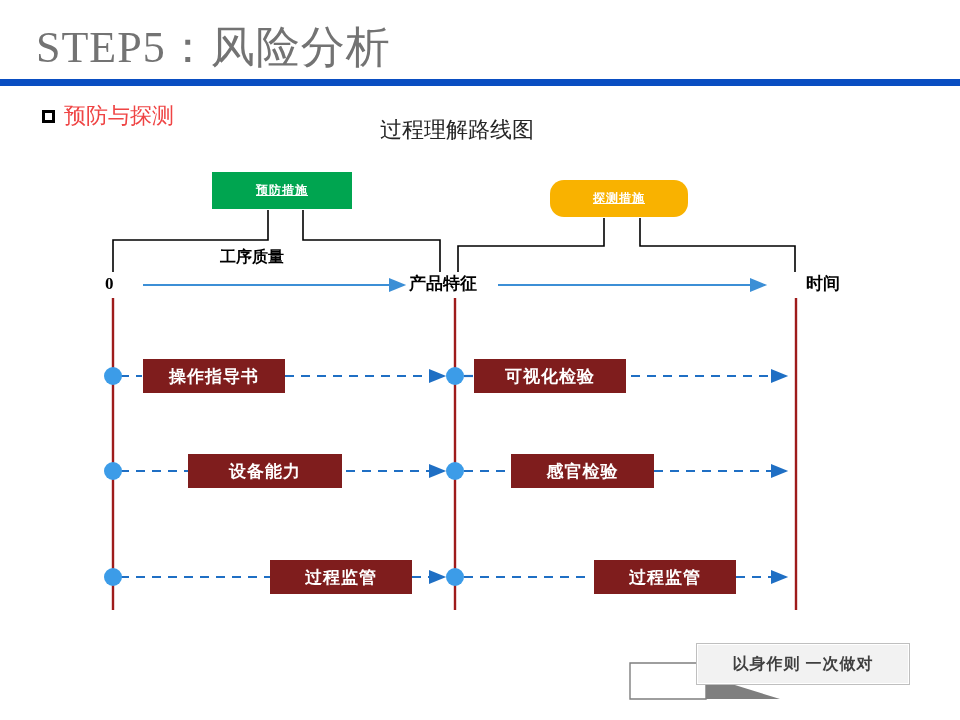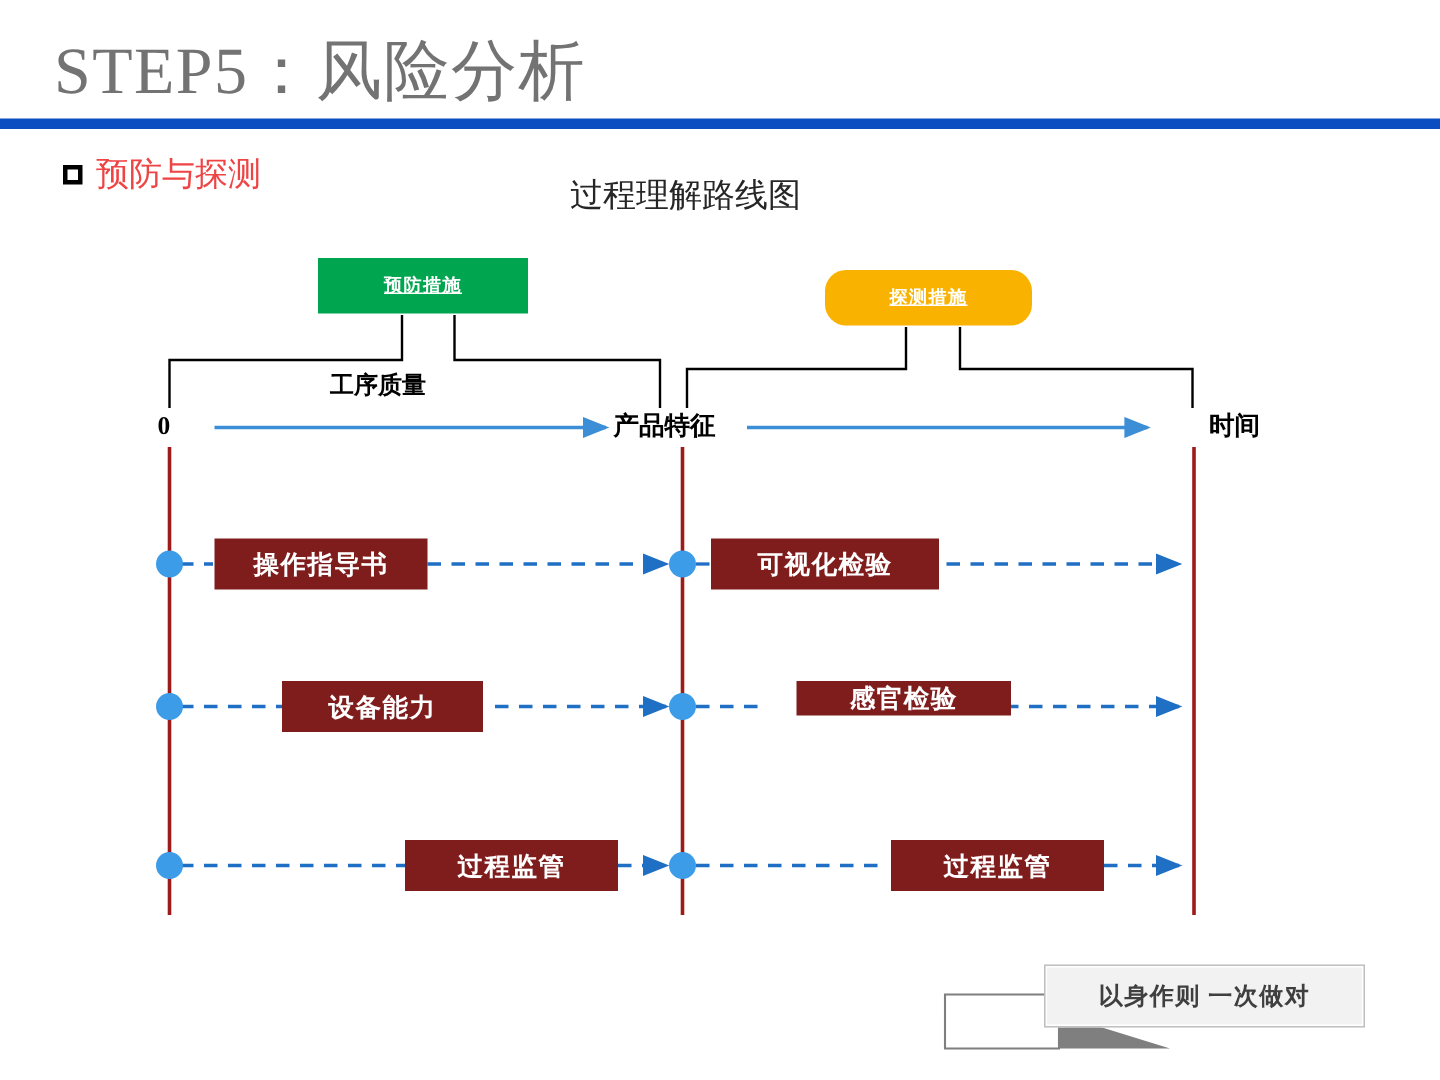--- a/index.html
+++ b/index.html
@@ -264,22 +264,22 @@
   <div class="cat-box" id="cat-detection">探测措施</div>
 
   <div class="axis-label" id="axis-zero">0</div>
   <div class="axis-label" id="axis-middle">产品特征</div>
   <div class="axis-label" id="axis-end">时间</div>
   <div id="bracket-label-process">工序质量</div>
 
   <div class="lane-box" style="left:143px; top:359px; width:142px; height:34px;">操作指导书</div>
   <div class="lane-box" style="left:474px; top:359px; width:152px; height:34px;">可视化检验</div>
 
-  <div class="lane-box" style="left:188px; top:454px; width:134px; height:34px;">设备能力</div>
-  <div class="lane-box" style="left:511px; top:454px; width:143px; height:23px;margin-left:20px;">感官检验</div>
+  <div class="lane-box" style="left:188px; top:454px; width:154px; height:34px;">设备能力</div>
+  <div class="lane-box" style="left:511px; top:454px; width:143px; height:34px;">感官检验</div>
 
   <div class="lane-box" style="left:270px; top:560px; width:142px; height:34px;">过程监管</div>
   <div class="lane-box" style="left:594px; top:560px; width:142px; height:34px;">过程监管</div>
 </div>
 
 <div id="callout">
   <svg id="callout-tail" viewBox="0 0 290 65">
     <path d="M10,20 L86,20 L86,56 L10,56 Z" fill="#ffffff" stroke="#7f7f7f" stroke-width="1.4"></path>
     <path d="M76,6 L86,20 L86,56 L160,56 L76,30 Z" fill="#7f7f7f"></path>
   </svg>

